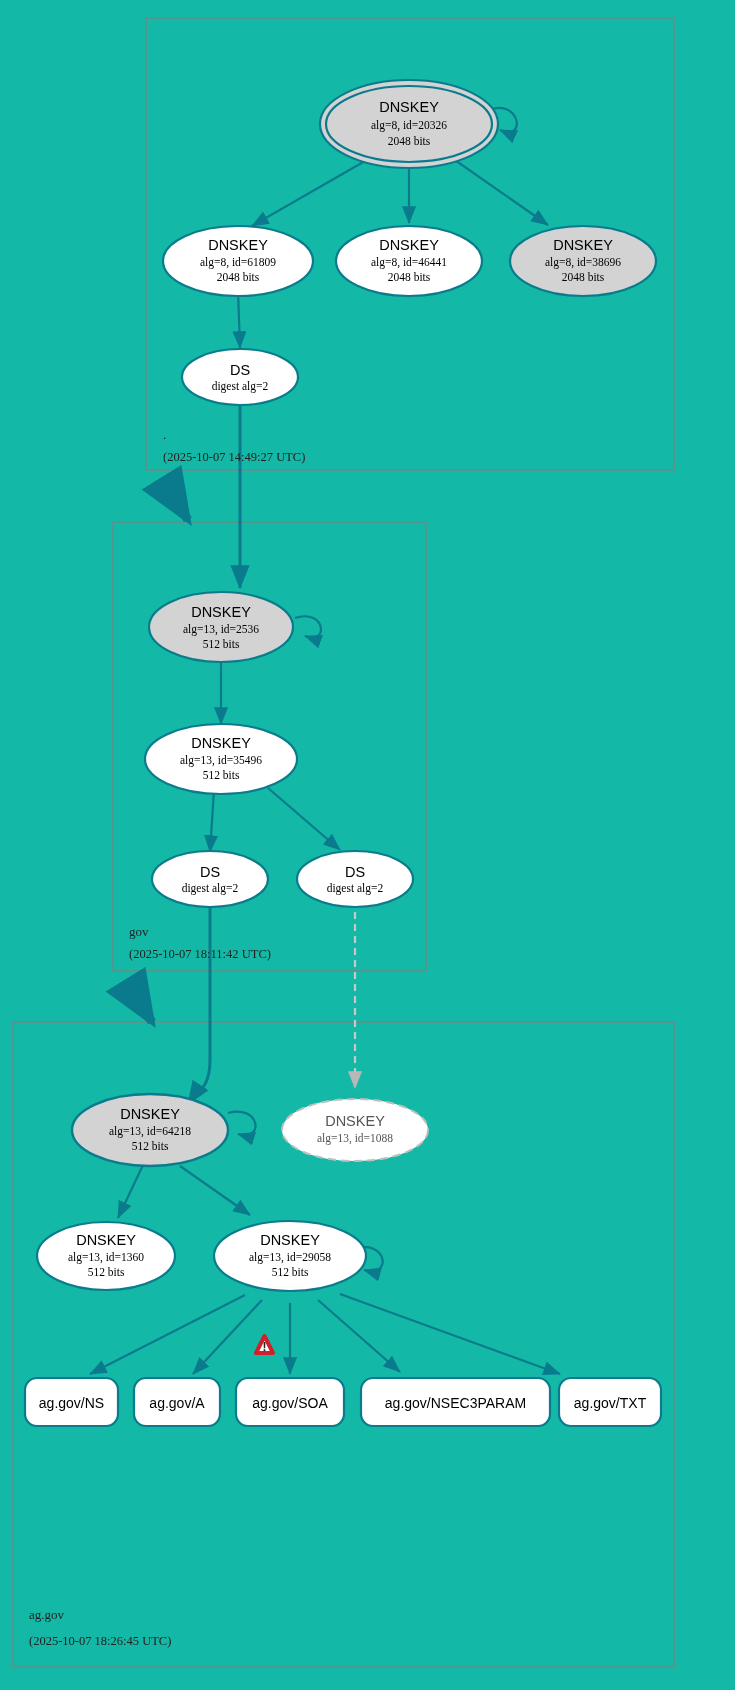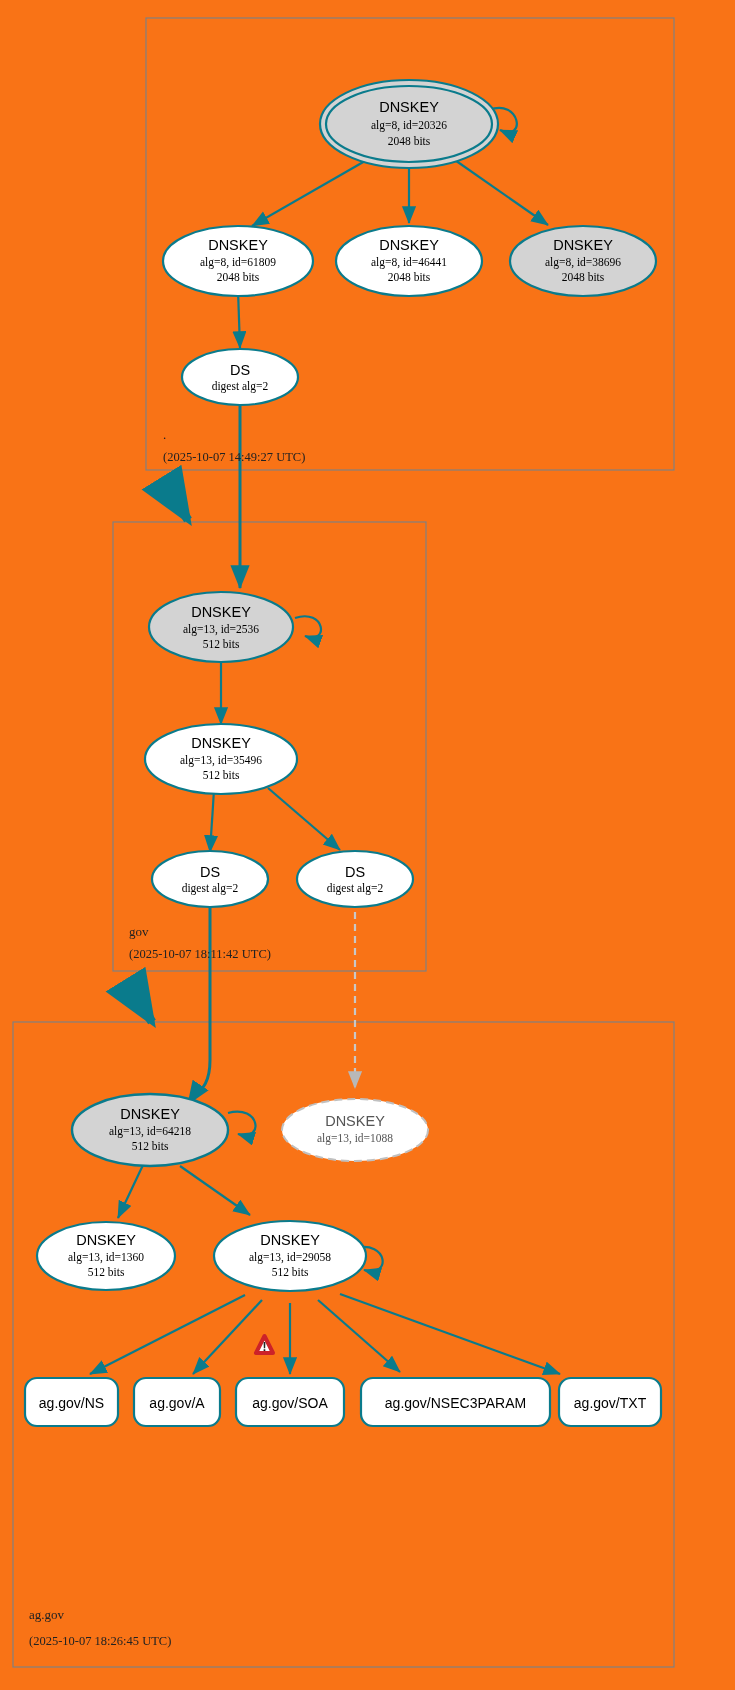--- a/index.html
+++ b/index.html
@@ -7,21 +7,21 @@
     padding: 0;
     background: #ffffff;
   }
   body {
     font-family: "Liberation Sans", sans-serif;
   }
   #stage {
     position: relative;
     width: 735px;
     height: 1690px;
-    background: #f97316;
+    background: #14b8a6;
     overflow: hidden;
   }
   #graph-svg {
     position: absolute;
     left: 0;
     top: 0;
     width: 735px;
     height: 1690px;
   }
   .zone-title {

